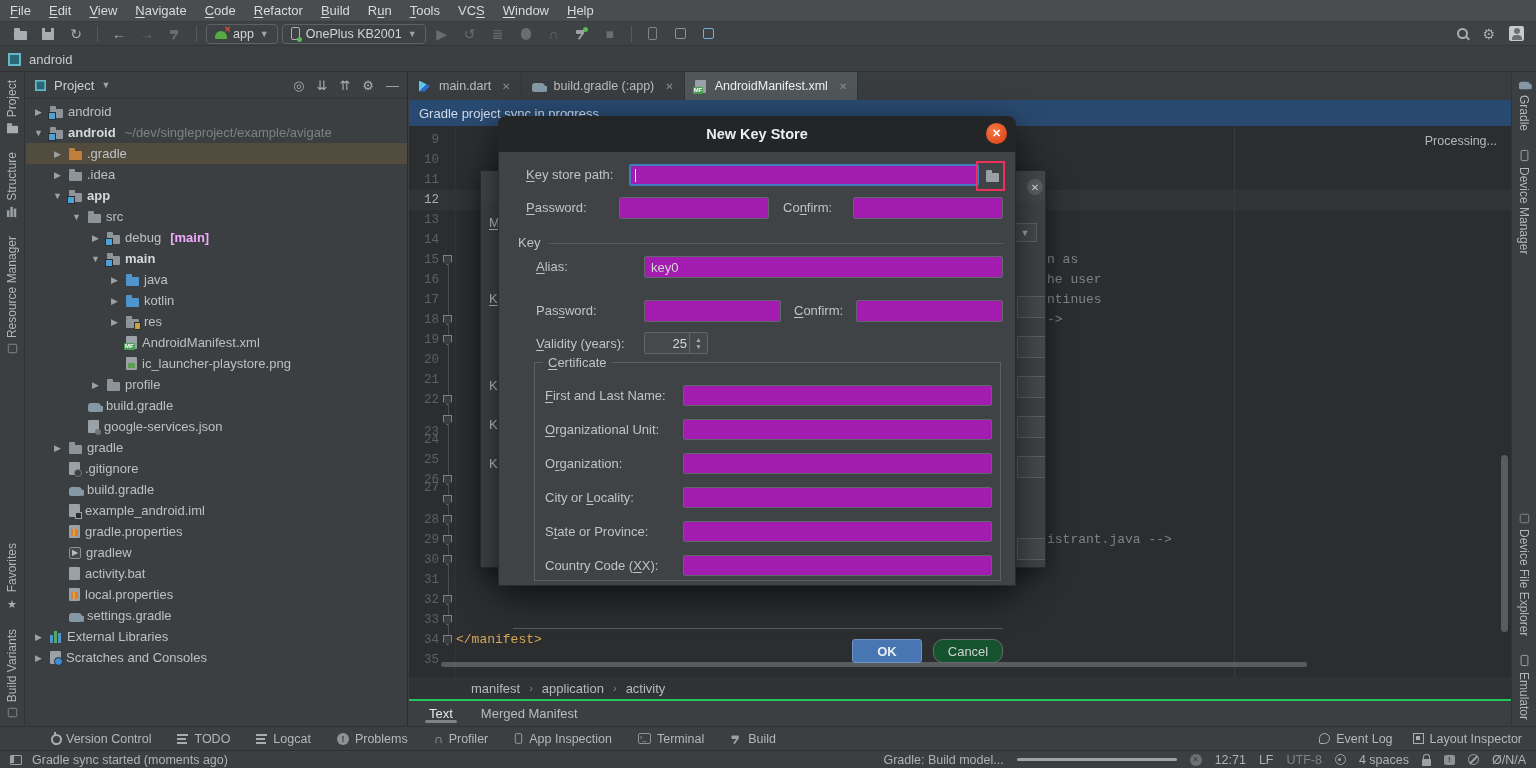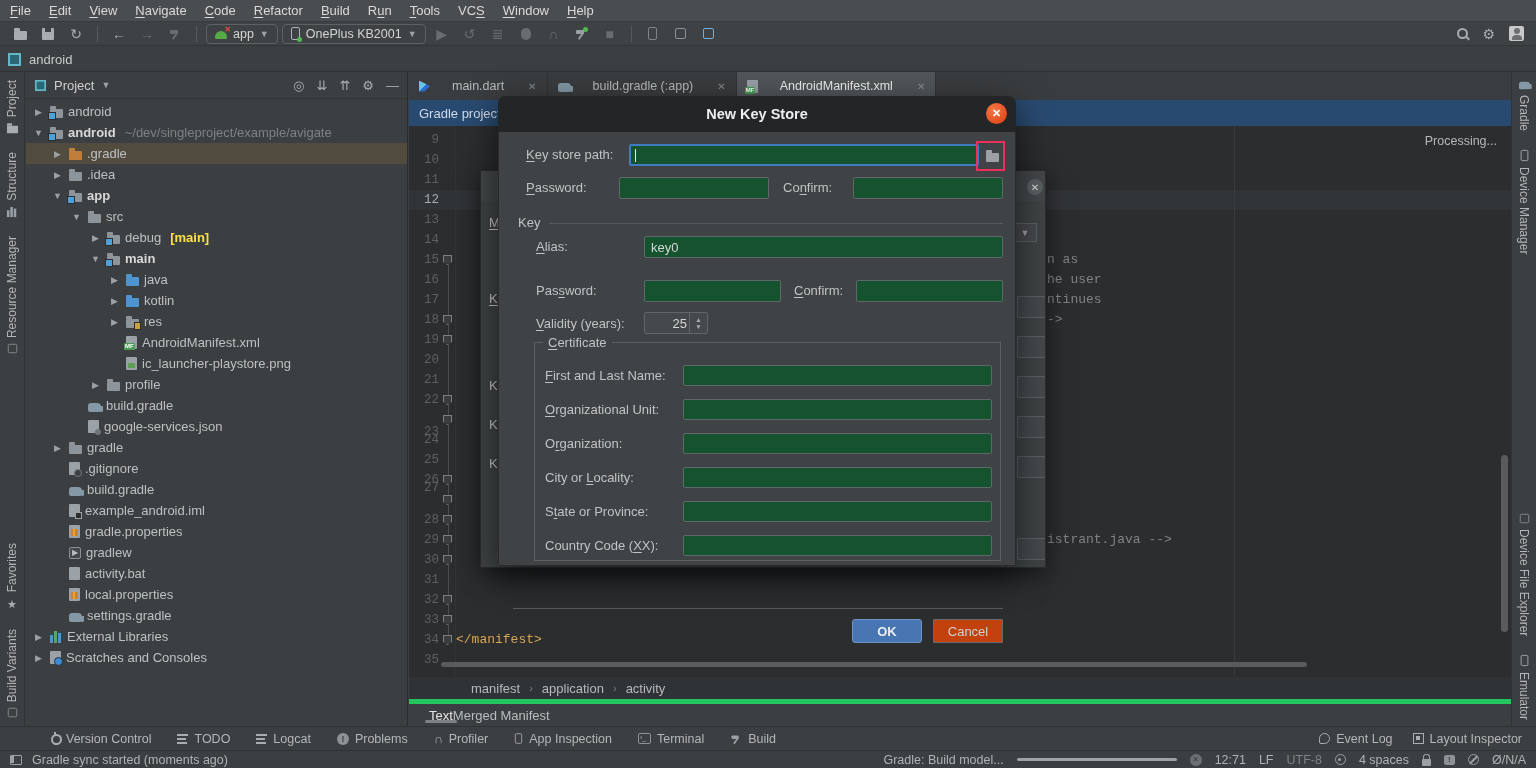--- a/index.html
+++ b/index.html
@@ -106,28 +106,28 @@
   
   .project{position:absolute;left:26px;top:0;width:382px;height:654px;background:#3c3f41;border-right:1px solid #2a2c2d}
   .phead{height:27px;display:flex;align-items:center;gap:7px;padding:0 8px;border-bottom:1px solid #323536;color:#ccced0}
   .hicons{margin-left:auto;display:flex;gap:12px;color:#a9adb0;font-size:13px;align-items:center}
   .tree{padding-top:2px;overflow:hidden;height:600px}
   .trow{height:21px;display:flex;align-items:center;gap:5px;white-space:nowrap}
   .trow .chev{width:13px;text-align:center;color:#9da1a4;font-size:9px;flex:none}
   .trow .lbl{color:#bdc0c2}
   .trow.b .lbl{font-weight:bold;color:#d6d8d9}
   .trow .path{color:#7d8285;margin-left:4px}
-  .trow .sfx{font-weight:bold;color:#fde047;margin-left:4px}
+  .trow .sfx{font-weight:bold;color:#f0abfc;margin-left:4px}
   .trow.sel{background:#514c3e}
   .d0{padding-left:6px}.d1{padding-left:25px}.d2{padding-left:44px}.d3{padding-left:63px}.d4{padding-left:82px}
 
   
   .editor{position:absolute;left:409px;right:25px;top:0;bottom:0;background:#2b2d2f;display:flex;flex-direction:column}
   .tabsbar{height:28px;background:#3a3d3f;display:flex;flex:none}
-  .tab{display:flex;align-items:center;gap:22px;padding:0 10px;color:#b9bcbe;font-size:12.5px;border-right:1px solid #323537}
+  .tab{display:flex;align-items:center;gap:9px;padding:0 10px;color:#b9bcbe;font-size:12.5px;border-right:1px solid #323537}
   .tab .x{color:#8a8e91;font-size:10px;margin-left:2px}
   .tab.active{background:#515659;color:#eceeef}
   .banner{height:26px;background:#294a70;display:flex;align-items:center;padding-left:10px;color:#cfdaea;flex:none}
   .code{position:relative;flex:1;background:#2b2d2f;font-family:"Liberation Mono","DejaVu Sans Mono",monospace;font-size:13px}
   .acline{position:absolute;left:0;right:0;height:20px;background:#313437;z-index:1}
   .guide{position:absolute;top:0;bottom:0;width:1px;left:825px;background:#383b3d;z-index:1}
   .gutter{position:absolute;left:0;top:0;bottom:0;width:47px;border-right:1px solid #313335;z-index:2}
   .gln{position:absolute;left:0;width:30px;text-align:right;color:#5c6164;font-size:12.5px;line-height:20px}
   .gln.on{color:#a8acae}
   .fline{position:absolute;left:39px;width:1px;background:#4a4e50;z-index:1}
@@ -136,64 +136,64 @@
   .frag{position:absolute;line-height:20px;white-space:pre;z-index:3}
   .frag.green{color:#6a8759}
   .frag.comment{color:#7e8486}
   .frag.tag{color:#d6a659}
   .frag .tail{text-decoration:line-through;text-decoration-color:#d33a3a;text-decoration-thickness:2px}
   .vscroll{position:absolute;right:3px;width:7px;border-radius:4px;background:#585c5f;z-index:4}
   .hscroll{position:absolute;height:5px;border-radius:3px;background:#585c5f;z-index:4}
   .processing{position:absolute;right:14px;top:8px;font-family:"Liberation Sans",sans-serif;font-size:12.5px;color:#b4b8ba;z-index:5}
   .crumbs{height:22px;background:#303335;display:flex;align-items:center;gap:9px;padding-left:62px;color:#b6b9bb;flex:none}
   .crumbs .sep{color:#7d8184;font-size:11px}
-  .btabs{height:27px;background:#3c3f41;border-top:5px solid #22c55e;display:flex;align-items:center;padding-left:20px;flex:none}
+  .btabs{height:27px;background:#3c3f41;border-top:2px solid #22c55e;display:flex;align-items:center;gap:28px;padding-left:20px;flex:none}
   .btab{color:#b9bcbe;position:relative;height:100%;display:flex;align-items:center}
   .btab.active{color:#e4e6e7}
   .btab.active::after{content:"";position:absolute;left:-4px;right:-4px;bottom:3px;height:3px;border-radius:2px;background:#7e8284}
 
   
   .bgdlg{position:absolute;left:480px;top:170px;width:566px;height:398px;background:#3f4345;border:1px solid #2a2c2d;
     z-index:20;box-shadow:0 6px 22px rgba(0,0,0,.5)}
   .bgdlg .bhead{position:absolute;left:0;top:0;right:0;height:30px;background:#434749}
   .bgdlg .bx{position:absolute;left:546px;top:8px;width:16px;height:16px;border-radius:50%;background:#595e61;color:#dcdedf;
     font-size:10px;display:flex;align-items:center;justify-content:center}
   .bgdlg .bcombo{position:absolute;left:532px;top:52px;width:24px;height:19px;background:#46494c;border:1px solid #5d6164;
     display:flex;align-items:center;justify-content:center}
   .bgdlg .bstub{position:absolute;left:536px;width:28px;height:22px;background:#45494c;border:1px solid #5d6164;border-right:none}
   .bgdlg .blet{position:absolute;left:8px;width:18px;color:#c0c3c5;font-size:13px}
 
-  .dialog{position:absolute;left:498px;top:96px;width:518px;height:470px;z-index:30;
+  .dialog{position:absolute;left:498px;top:116px;width:518px;height:470px;z-index:30;
     box-shadow:0 10px 34px rgba(0,0,0,.6);border-radius:8px 8px 4px 4px}
   .dtitle{position:absolute;left:0;top:0;right:0;height:36px;background:#242526;border-radius:8px 8px 0 0;
     display:flex;align-items:center;justify-content:center;color:#eceeef;font-weight:bold;font-size:14.5px}
   .dclose{position:absolute;right:9px;top:7px;width:21px;height:21px;border-radius:50%;
     background:radial-gradient(circle at 35% 32%,#f37744,#dd3d12);color:#fff;font-size:11px;font-weight:bold;
     display:flex;align-items:center;justify-content:center}
   .dbody{position:absolute;left:0;top:36px;right:0;bottom:0;background:#3f4345;border:1px solid #2a2b2c;border-top:none;color:#c0c3c5}
-  .inp{background:#14532d;border:1px solid #61666a;border-radius:2px;position:absolute;height:22px}
+  .inp{background:#a21caf;border:1px solid #61666a;border-radius:2px;position:absolute;height:22px}
   .inp.focus{border:2px solid #3e7cbf}
   .inp.focus::after{content:"";position:absolute;left:4px;top:3px;width:1px;height:13px;background:#e8eaeb}
   .inp .val{position:absolute;left:6px;top:3px;color:#d4d6d7}
   .dlab{position:absolute;height:16px;line-height:16px}
   .browse{position:absolute;left:483px;top:14px;width:20px;height:20px;display:flex;align-items:center;justify-content:center}
   .browse .folder{background:#9aa0a3}.browse .folder::before{background:#9aa0a3}
   .annot{position:absolute;left:477px;top:9px;width:29px;height:30px;border:2px solid #ee2e5b;z-index:60}
   .gline{position:absolute;height:1px;background:#55595c}
   .gtitle{position:absolute;color:#c0c3c5}
   .certbox{position:absolute;left:35px;top:210px;width:467px;height:219px;border:1px solid #5b6063}
   .certbox .boxtitle{position:absolute;left:8px;top:-8px;background:#3f4345;padding:0 5px;color:#c0c3c5}
   .spinner{position:absolute;left:145px;top:180px;width:64px;height:22px;background:#45494c;border:1px solid #61666a;border-radius:2px}
   .spinner .sval{position:absolute;left:0;top:3px;width:42px;text-align:right;color:#d4d6d7}
   .spinner .sbtn{position:absolute;right:0;top:0;bottom:0;width:18px;border-left:1px solid #61666a;
     display:flex;flex-direction:column;align-items:center;justify-content:center;color:#a9adb0;font-size:6.5px;line-height:7px}
   .okbtn{position:absolute;left:353px;top:487px;width:70px;height:24px;background:#4776b3;border:1px solid #6f94c4;
     border-radius:3px;color:#e9edf2;font-weight:bold;display:flex;align-items:center;justify-content:center}
-  .cancelbtn{position:absolute;left:434px;top:487px;width:70px;height:24px;background:#c2410c;border:1px solid #676b6d;
-    border-radius:1px;color:#cfd2d3;display:flex;align-items:center;justify-content:center}
+  .cancelbtn{position:absolute;left:434px;top:487px;width:70px;height:24px;background:#14532d;border:1px solid #676b6d;
+    border-radius:10px;color:#cfd2d3;display:flex;align-items:center;justify-content:center}
 
   
   .toolbottom{position:absolute;top:726px;left:0;width:1536px;height:24px;background:#3c3f41;border-top:1px solid #2e3132;
     display:flex;align-items:center;gap:26px;padding-left:50px;color:#b4b7b9;font-size:12.5px}
   .tbitem{display:flex;align-items:center;gap:6px}
   .tb-right2{margin-left:auto;display:flex;align-items:center;gap:20px;padding-right:14px}
   .statusbar{position:absolute;top:750px;left:0;width:1536px;height:18px;background:#3c3f41;border-top:1px solid #2e3132;
     display:flex;align-items:center;gap:10px;padding:0 10px;font-size:12.5px;color:#b0b3b5}
   .sright{margin-left:auto;display:flex;align-items:center;gap:13px}
   .pbar{width:160px;height:3px;border-radius:2px;background:#9fa3a5}

